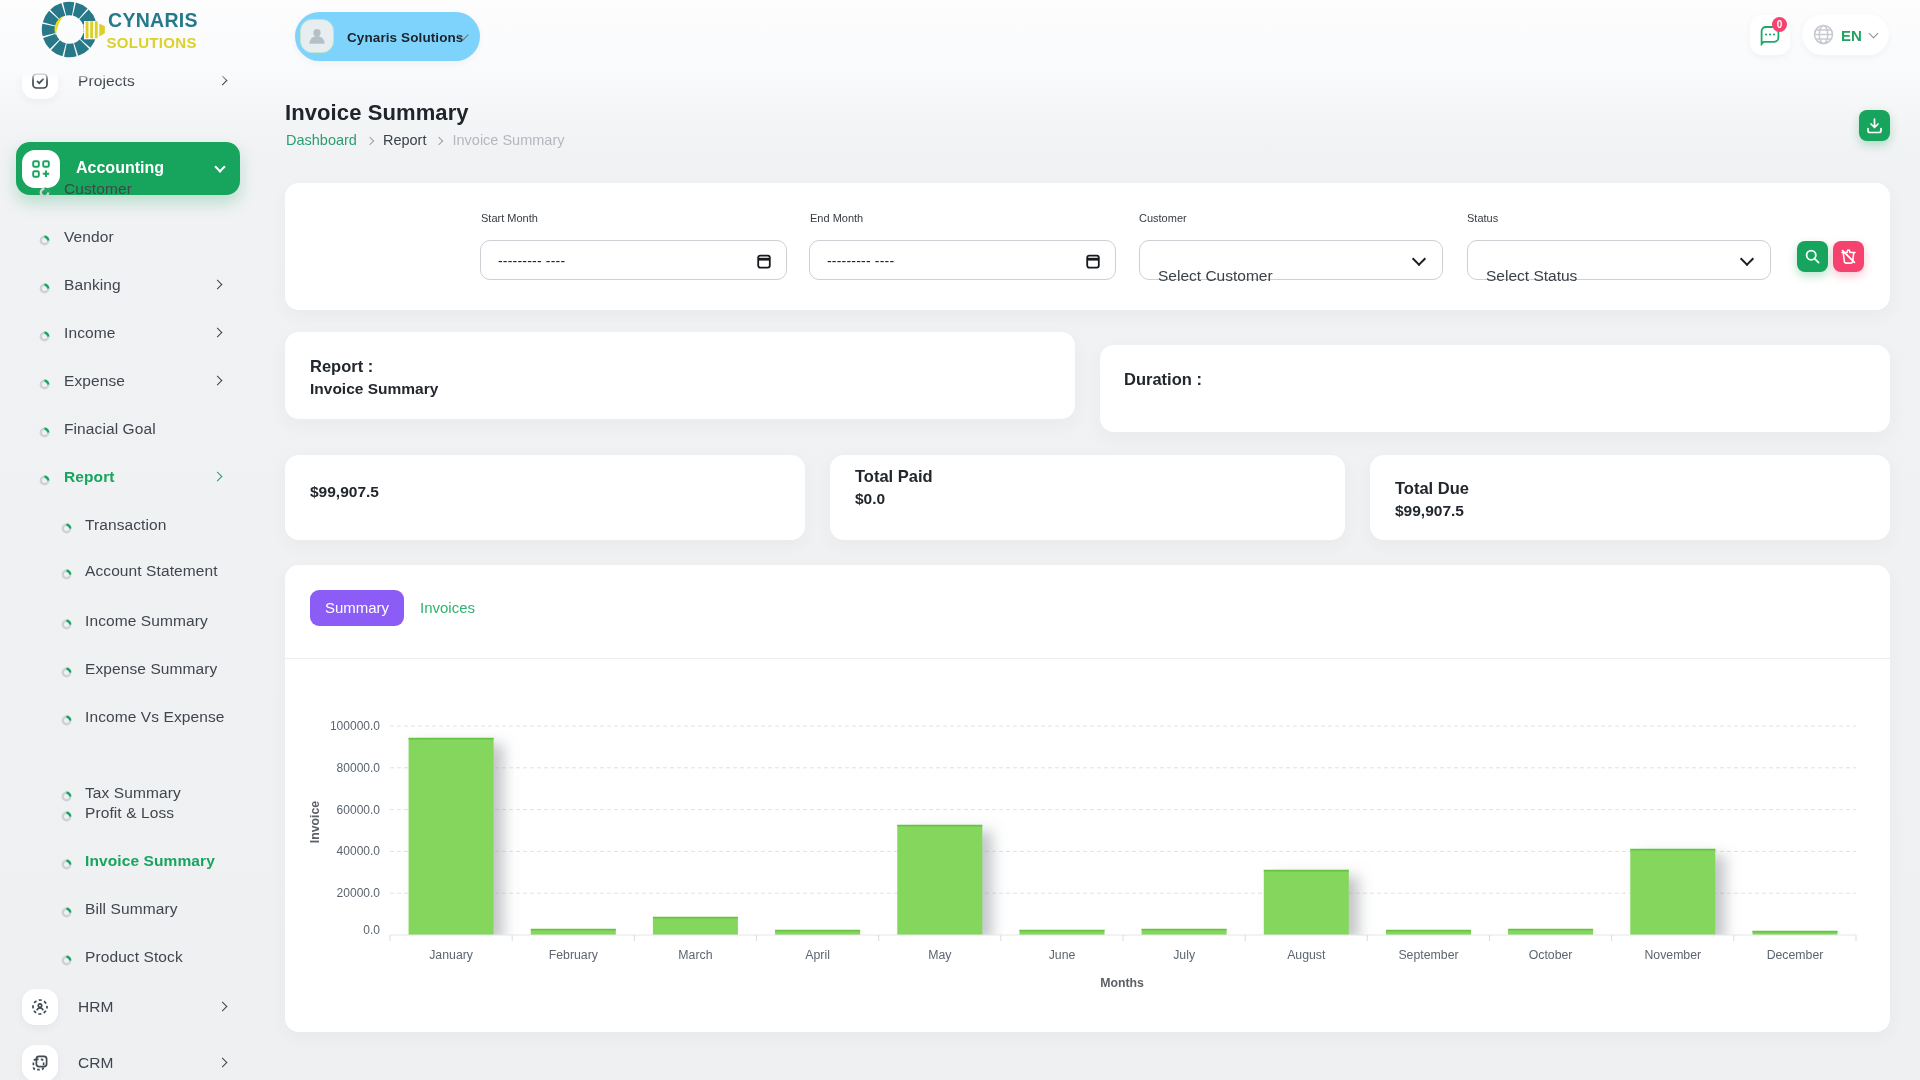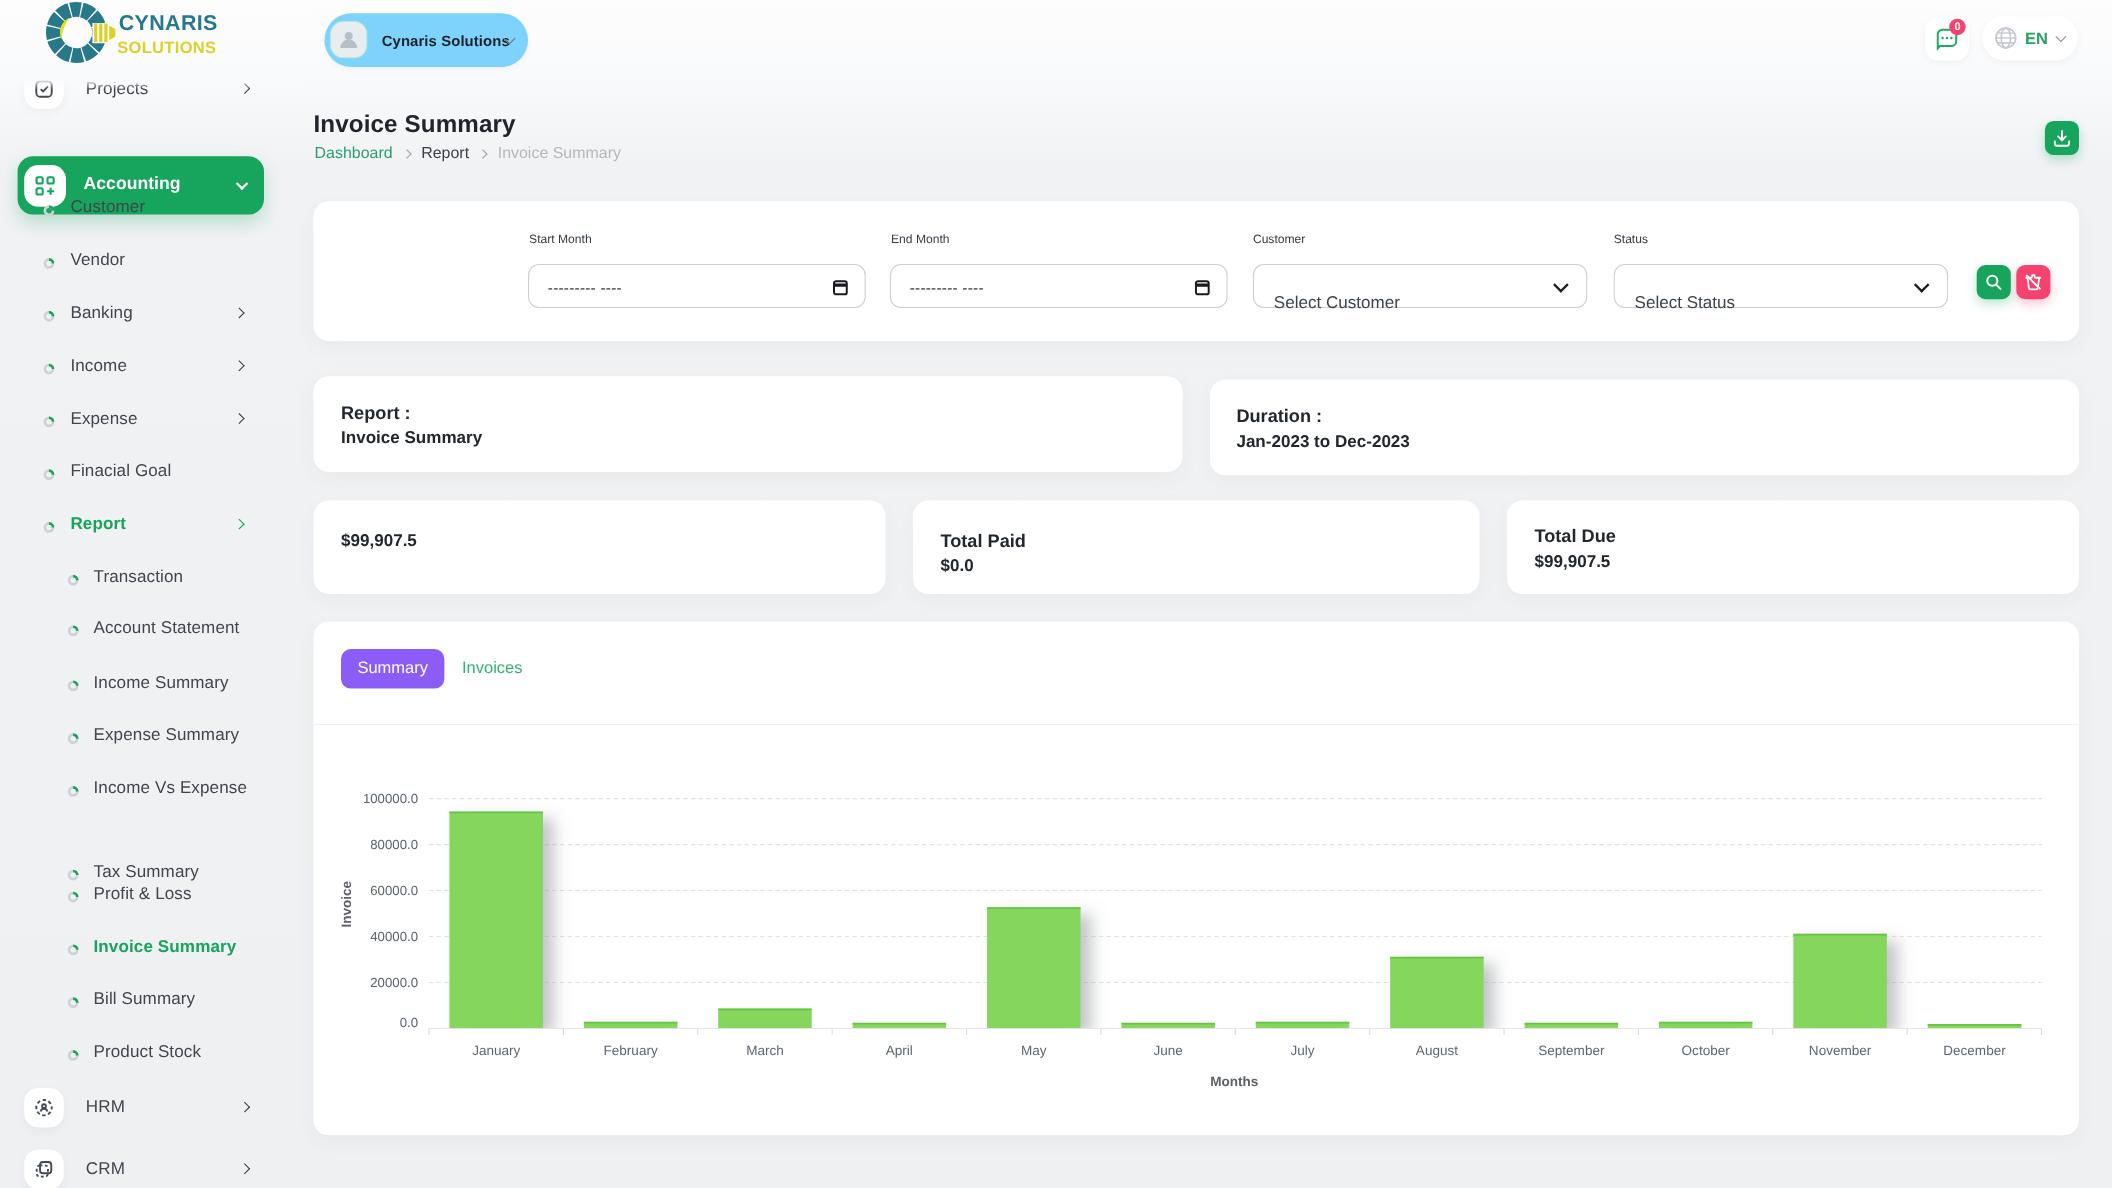--- a/index.html
+++ b/index.html
@@ -322,33 +322,32 @@
       </svg>
     </div>
   <div class="sq-btn pink" style="left:1548px">
       <svg style="position:absolute;left:7px;top:7px" width="17" height="17" viewBox="0 0 17 17" fill="none" stroke="#fff" stroke-width="1.6" stroke-linecap="round">
         <path d="M3.2 4.5 l1.2 9.2 a1.6 1.6 0 0 0 1.6 1.4 h5 a1.6 1.6 0 0 0 1.6 -1.4 l1.2 -9.2 M2 4.5 h5 M10 4.5 h5 M7 4.5 l0.6 -2.3 h1.8 l0.6 2.3"></path>
         <path d="M2.6 2.6 L14.4 14.4" stroke-width="1.8"></path>
       </svg>
     </div>
 </div>
 
-<div class="card ic" style="left:285px;top:342px;width:790px;height:87px;padding:25px 0 0 25px">
+<div class="card ic" style="left:285px;top:332px;width:790px;height:87px;padding:25px 0 0 25px">
   <h3>Report :</h3>
     <div class="l2">Invoice Summary</div>
 </div>
 <div class="card ic" style="left:1100px;top:345px;width:790px;height:87px;padding:25px 0 0 24px">
   <h3>Duration :</h3>
-    <div class="l2">Jan-2023 to Dec-2023</div>
 </div>
 
 <div class="card ic" style="left:285px;top:455px;width:520px;height:85px;padding:24px 0 0 25px">
     <div class="l2">$99,907.5</div>
 </div>
-<div class="card ic" style="left:830px;top:455px;width:515px;height:85px;padding:28px 0 0 25px">
+<div class="card ic" style="left:830px;top:455px;width:515px;height:85px;padding:12px 0 0 25px">
   <h3>Total Paid</h3>
     <div class="l2">$0.0</div>
 </div>
 <div class="card ic" style="left:1370px;top:455px;width:520px;height:85px;padding:24px 0 0 25px">
   <h3>Total Due</h3>
     <div class="l2">$99,907.5</div>
 </div>
 
 <div class="card" style="left:285px;top:565px;width:1605px;height:467px">
   <div class="tab-pill">Summary</div>

